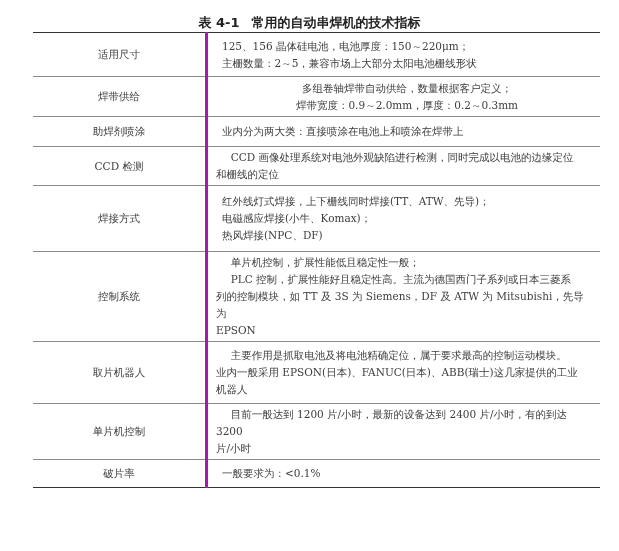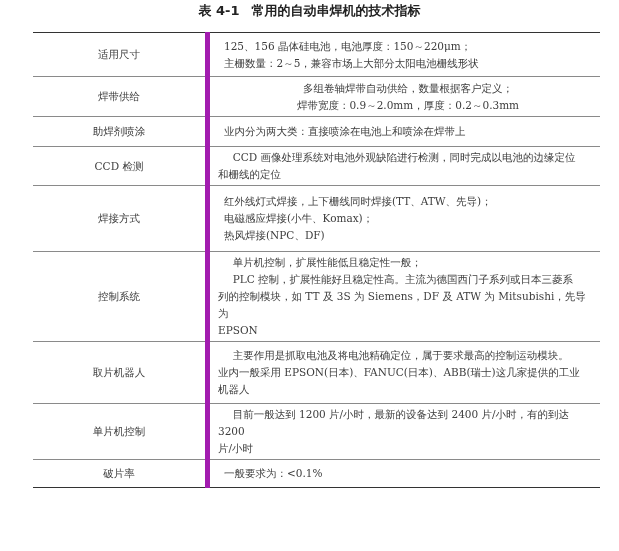--- a/index.html
+++ b/index.html
@@ -1,26 +1,26 @@
 <!DOCTYPE html>
 <html><head>
 <meta charset="utf-8">
 <style>
   html, body { margin:0; padding:0; background:#ffffff; }
   body { width:619px; height:551px; position:relative; overflow:hidden;
          font-family:"DejaVu Serif", serif; color:#3a3a3a; }
-  .caption { position:absolute; top:2px; left:0; width:619px; text-align:center;
+  .caption { position:absolute; top:14px; left:0; width:619px; text-align:center;
              font-family:"DejaVu Sans", sans-serif; font-weight:bold; font-size:13px; color:#222; }
   .caption .num { margin-right:12px; }
   table { position:absolute; left:33px; top:32px; width:567px; border-collapse:collapse;
           font-size:10.5px; line-height:17px; }
   table.spec { border-top:1.6px solid #333; border-bottom:1.6px solid #333; }
   tr { border-bottom:1px solid #8a8a8a; }
   tr:last-child { border-bottom:none; }
-  td.k { width:170px; text-align:center; vertical-align:middle; border-right:5px solid #a21caf; color:#3d3d3d; }
+  td.k { width:170px; text-align:center; vertical-align:middle; border-right:3px solid #a21caf; color:#3d3d3d; }
   td.v { padding:2px 8px 2px 8px; vertical-align:middle; color:#3d3d3d; }
   .line { display:block; }
   .ind { text-indent:1.4em; }
 </style>
 </head>
 <body>
 
 <div class="caption">
   <span class="num">表 4-1</span><span>常用的自动串焊机的技术指标</span>
 </div>

